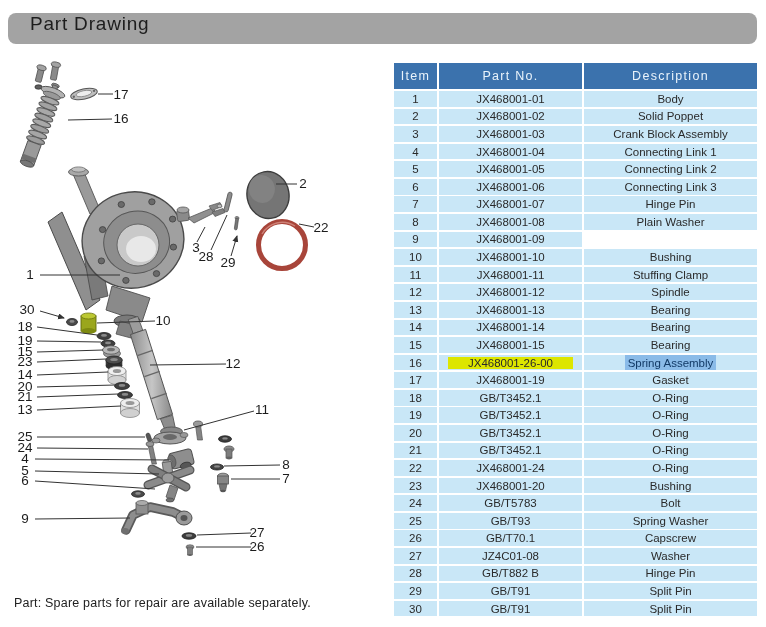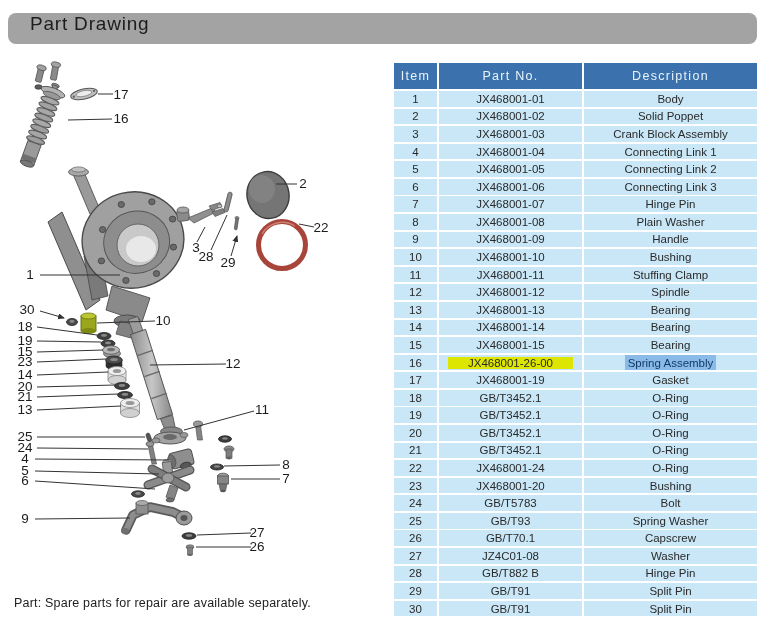--- a/index.html
+++ b/index.html
@@ -427,23 +427,20 @@
             <span>Plain Washer</span>
           </div>
         </div>
         <div class="t-row">
           <div class="td">
             <span>9</span>
           </div>
           <div class="td">
             <span>JX468001-09</span>
           </div>
-          <div class="td">
-            <span>Handle</span>
-          </div>
         </div>
         <div class="t-row">
           <div class="td">
             <span>10</span>
           </div>
           <div class="td">
             <span>JX468001-10</span>
           </div>
           <div class="td">
             <span>Bushing</span>

